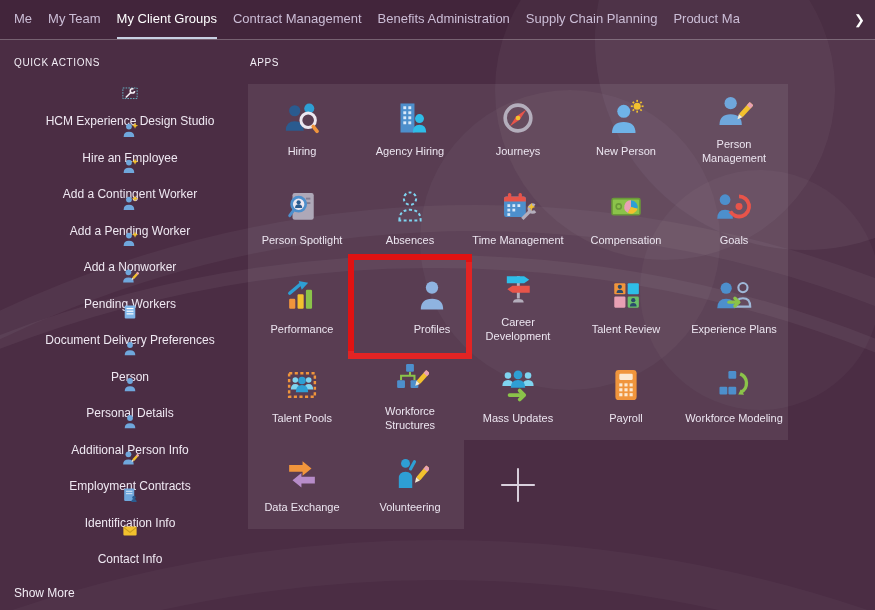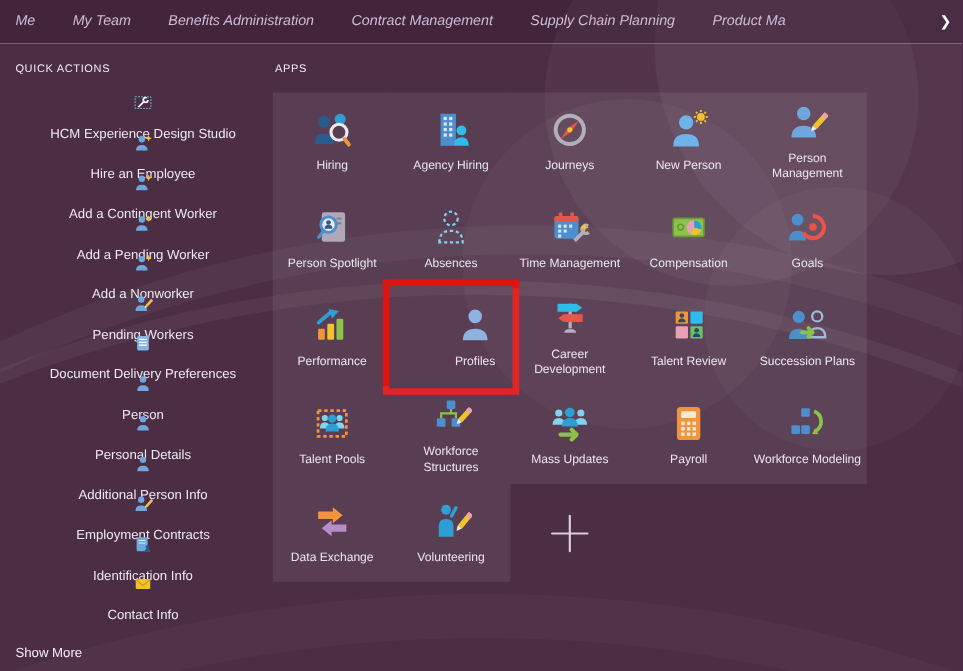--- a/index.html
+++ b/index.html
@@ -13,21 +13,21 @@
   .cloud-c{width:300px;height:300px;background:rgba(255,255,255,.035);left:420px;top:90px;}
   .cloud-d{width:240px;height:240px;background:rgba(255,255,255,.03);left:640px;top:170px;}
   .swoosh{position:absolute;border-radius:50%;pointer-events:none;background:transparent;}
   .swoosh-1{width:2200px;height:2200px;border:26px solid rgba(255,255,255,.045);left:-650px;top:205px;}
   .swoosh-2{width:2400px;height:2400px;border:13px solid rgba(255,255,255,.05);left:-780px;top:255px;}
   .swoosh-3{width:2600px;height:2600px;border:40px solid rgba(255,255,255,.03);left:-900px;top:540px;}
 
   
   .topnav{position:absolute;top:0;left:0;width:875px;height:40px;z-index:3;
     background:rgba(26,8,24,.18);border-bottom:1px solid rgba(255,255,255,.28);box-sizing:border-box;}
-  .nav-items{display:flex;height:100%;gap:34px;padding-left:14px;overflow:hidden;margin-right:28px;font-style:italic;}
+  .nav-items{display:flex;height:100%;gap:16px;padding-left:14px;overflow:hidden;margin-right:28px;}
   .nav-item{display:flex;align-items:center;color:#cbbdd6;font-size:13px;white-space:nowrap;
     border-bottom:2px solid transparent;box-sizing:border-box;cursor:pointer;}
   .nav-item.active{color:#ffffff;border-bottom-color:#c7d0e2;}
   .nav-chevron{position:absolute;right:6px;top:0;height:38px;display:flex;align-items:center;
     color:#fff;font-size:13px;cursor:pointer;padding:0 4px;}
 
   
   .qa{position:absolute;top:40px;left:0;width:246px;height:570px;box-sizing:border-box;
     padding:17px 0 0 14px;z-index:2;}
   .section-heading{font-size:10px;font-weight:normal;letter-spacing:.6px;color:#f3eef6;}
@@ -64,25 +64,28 @@
   <div class="swoosh swoosh-3"></div>
 
   <div class="topnav">
     <div class="nav-items">
         <div class="nav-item">
           <span>Me</span>
         </div>
         <div class="nav-item">
           <span>My Team</span>
         </div>
+        <div class="nav-item active">
+          <span>My Client Groups</span>
+        </div>
+        <div class="nav-item">
+          <span>Contract Management</span>
+        </div>
         <div class="nav-item">
           <span>Benefits Administration</span>
-        </div>
-        <div class="nav-item">
-          <span>Contract Management</span>
         </div>
         <div class="nav-item">
           <span>Supply Chain Planning</span>
         </div>
         <div class="nav-item">
           <span>Product Ma</span>
         </div>
       </div>
     <div class="nav-chevron">❯</div>
   </div>
@@ -445,21 +448,21 @@
               <g fill="none" stroke="#9fb8d8" stroke-width="1.9">
                 <circle cx="25" cy="9.5" r="4.1"></circle>
                 <path d="M18.5 26.5q0-7.5 6.5-7.5t6.5 7.5z"></path>
               </g>
               <g fill="none" stroke="#8bc34a" stroke-width="3" stroke-linecap="round" stroke-linejoin="round">
                 <line x1="12.5" y1="22.5" x2="21" y2="22.5"></line>
                 <path d="M17.8 19l3.5 3.5-3.5 3.5"></path>
               </g>
             </svg>
           </span>
-          <span class="tile-label">Succession Plans</span>
+          <span class="tile-label">Experience Plans</span>
         </div>
         <div class="tile">
           <span class="tile-icon">
             <svg viewBox="0 0 34 34" aria-hidden="true">
               <rect x="5.5" y="6.5" width="23" height="21" fill="none" stroke="#f0953c" stroke-width="2.2" stroke-dasharray="2.8 2.2"></rect>
               <g fill="#7fd4f0">
                 <circle cx="11" cy="12.5" r="2.5"></circle>
                 <path d="M7 21q0-5 4-5t4 5z"></path>
                 <circle cx="23" cy="12.5" r="2.5"></circle>
                 <path d="M19 21q0-5 4-5t4 5z"></path>

